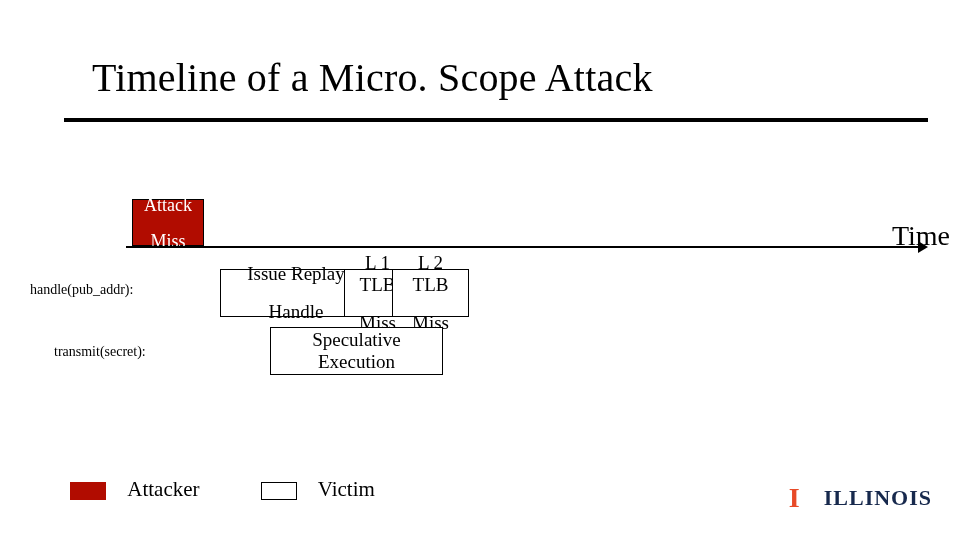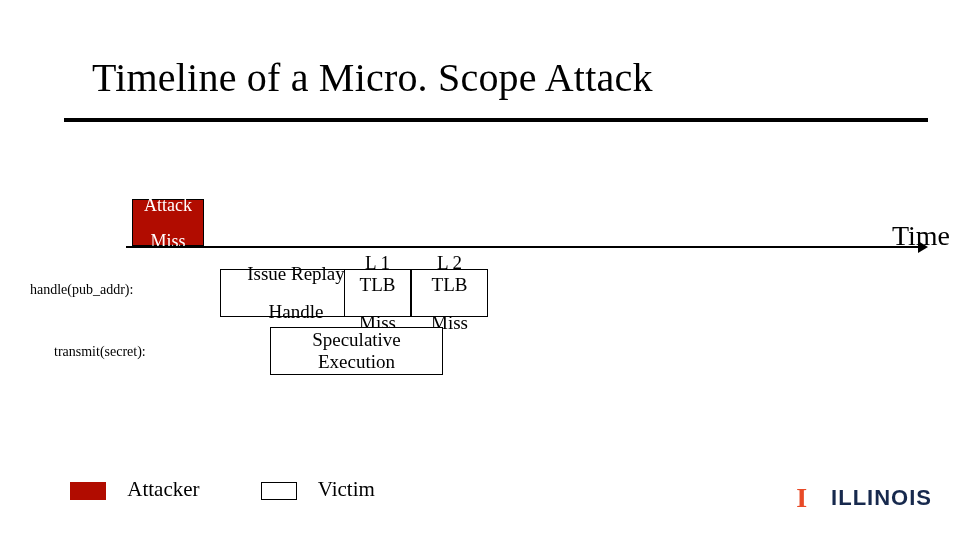--- a/index.html
+++ b/index.html
@@ -10,28 +10,28 @@
   .timeline-axis::after{content:"";position:absolute;right:-2px;top:-5px;border-left:10px solid #000;border-top:6px solid transparent;border-bottom:6px solid transparent}
   .time-label{position:absolute;right:18px;top:196px;font-size:28px}
   .attack-setup-box{position:absolute;left:108px;top:175px;width:72px;height:47px;background:#b10c00;border:1px solid #000;color:#fff;font-size:18px;line-height:20px;text-align:center;display:flex;flex-direction:column;justify-content:center;align-items:center}
   .row-label{position:absolute;left:6px;font-size:14px;color:#000}
   .row1-label{top:258px}
   .row2-label{top:320px;left:30px}
   .box{position:absolute;border:1px solid #000;background:#fff;font-size:19px;text-align:center;display:flex;flex-direction:column;justify-content:center;align-items:center;line-height:22px}
   .row1-top{top:245px;height:48px}
   .issue-replay{left:196px;width:152px}
   .l1tlb{left:320px;width:67px}
-  .l2tlb{left:387px;width:77px}
+  .l2tlb{left:368px;width:77px}
   .spec-box{top:303px;left:246px;width:173px;height:48px}
   .footer{position:absolute;left:30px;bottom:32px;display:flex;align-items:center;gap:29px;font-size:21px}
   .swatch{display:inline-block;width:36px;height:18px;vertical-align:middle;margin-right:8px}
   .sw-attacker{background:#b10c00}
   .sw-victim{background:#fff;border:1.5px solid #000}
   .illinois{position:absolute;right:28px;bottom:26px;display:flex;align-items:center;gap:8px}
-  .ill-text{font-family:Liberation Sans, sans-serif;font-weight:800;font-size:22px;letter-spacing:1px;color:#17294d}
+  .ill-text{font-family:Liberation Serif, serif;font-weight:800;font-size:22px;letter-spacing:1px;color:#17294d}
   .ill-orange{color:#e84a27;font-weight:900}
 </style>
 </head>
 <body>
 
 <div class="title">Timeline of a Micro. Scope Attack</div>
 <div class="title-rule"></div>
 
 <div class="attack-setup-box">
   <span>Attack</span>

